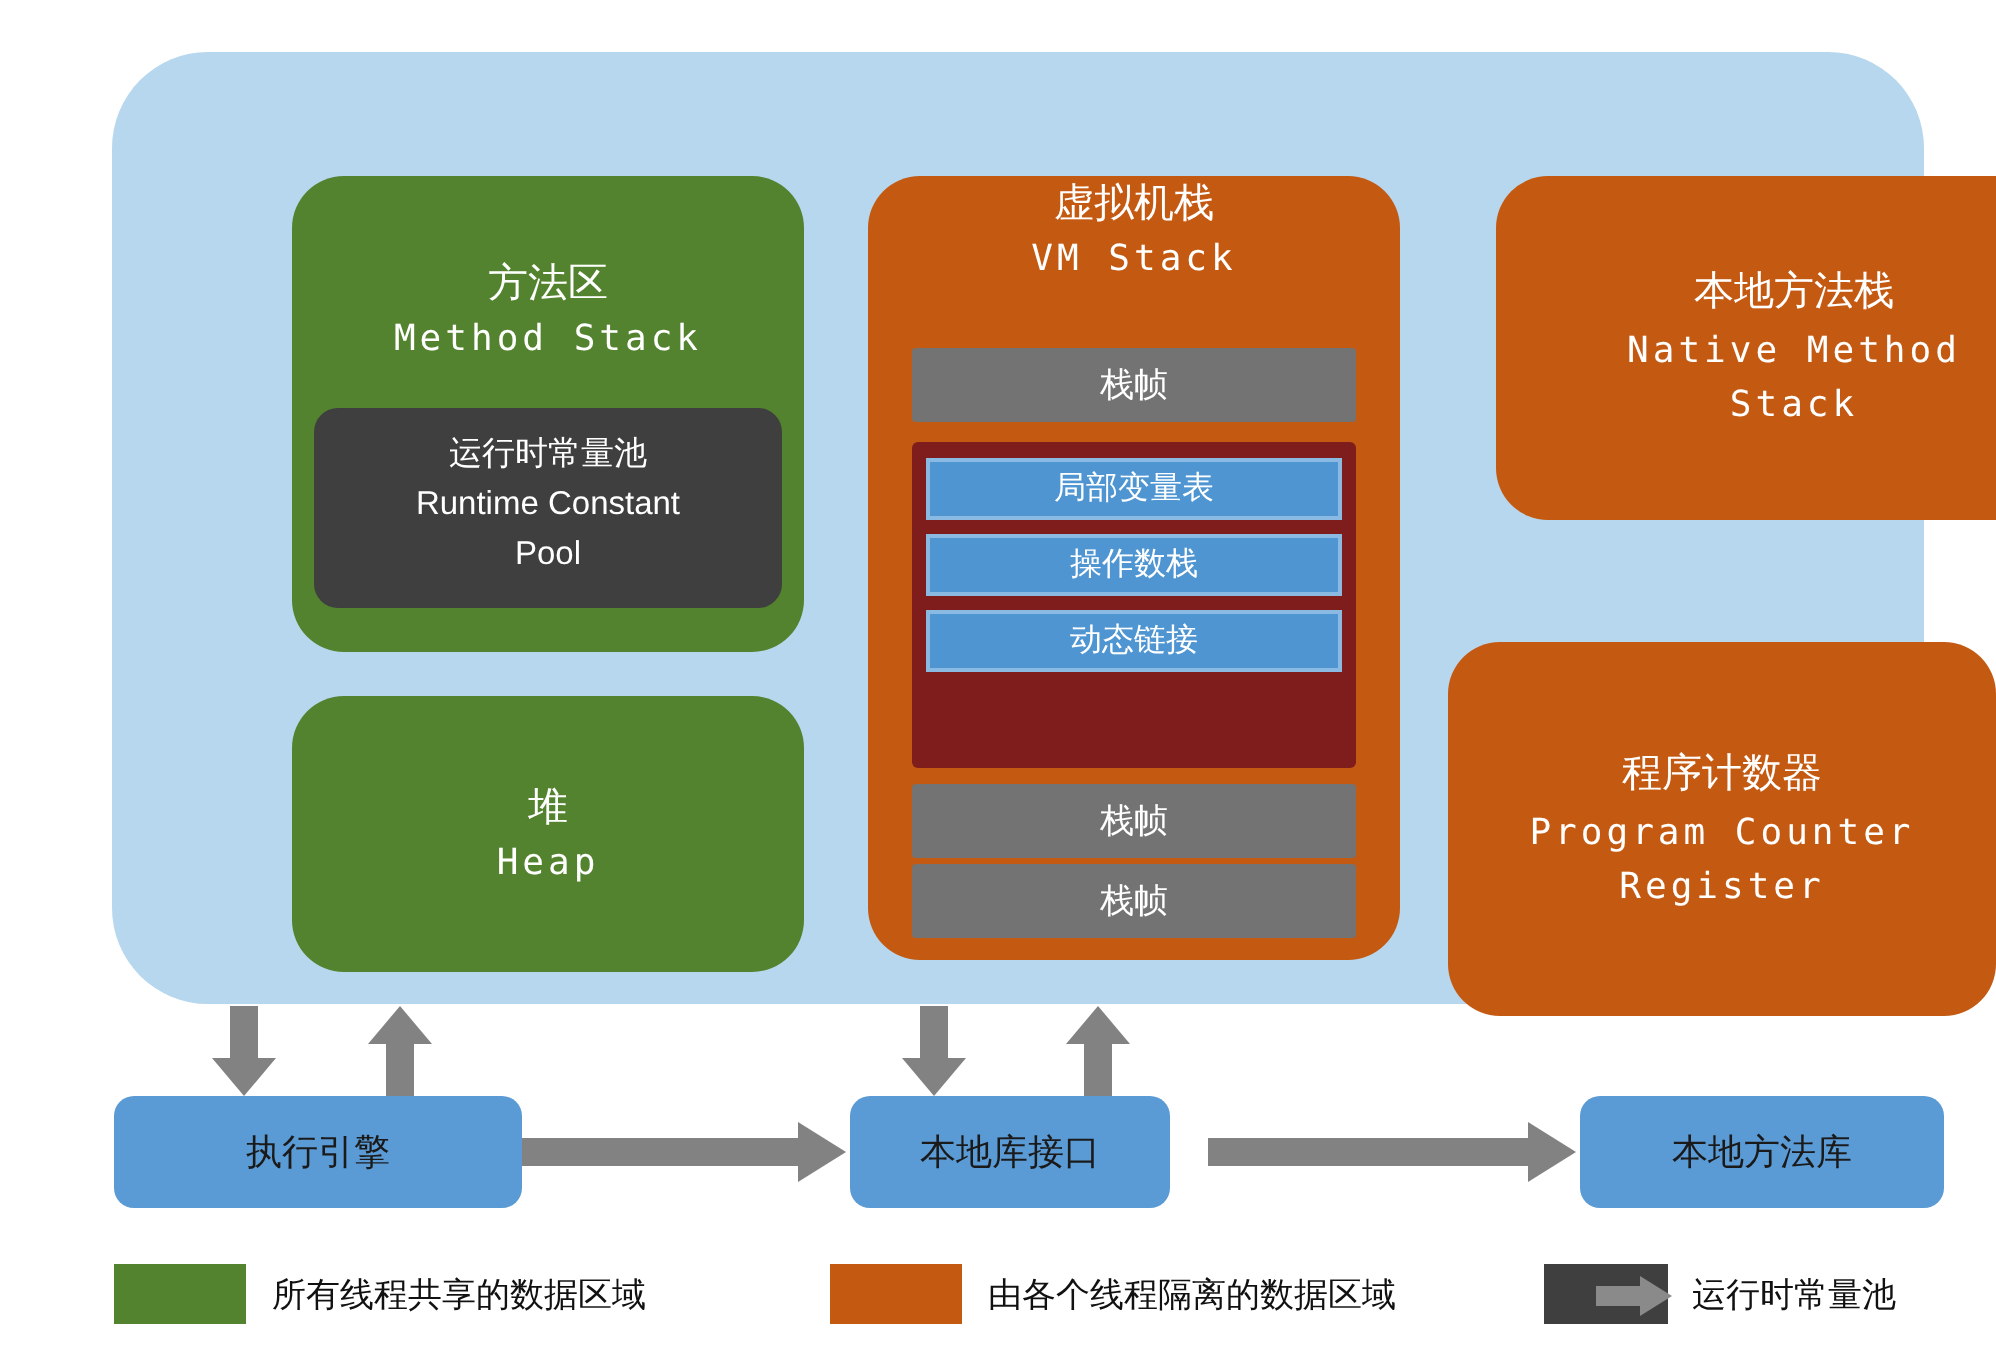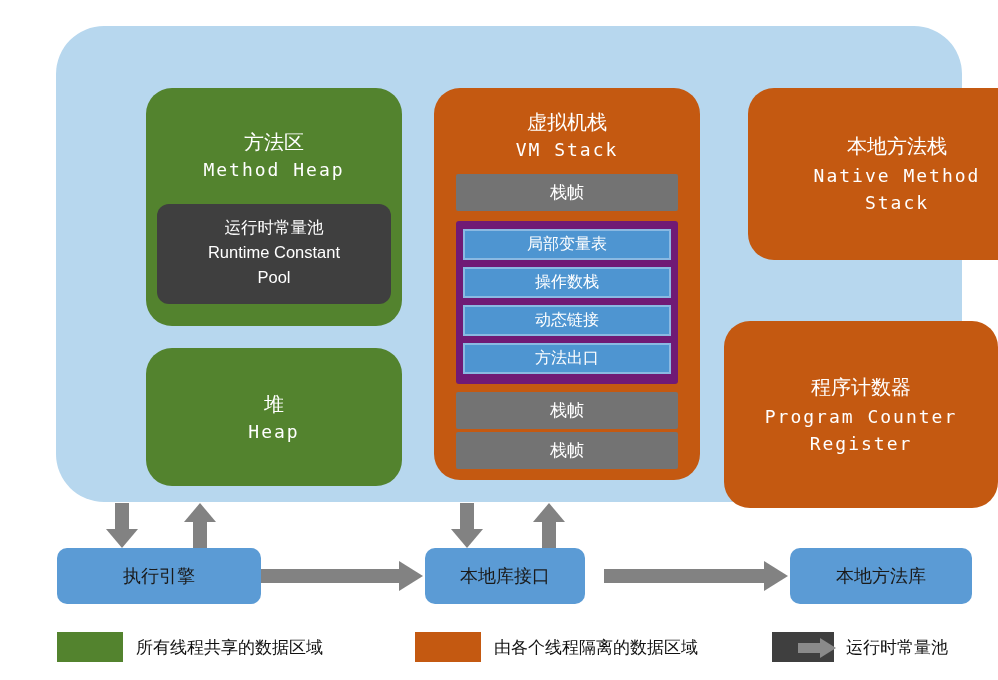--- a/index.html
+++ b/index.html
@@ -54,38 +54,38 @@
     text-align: center;
     padding-top: 11px;
     font-size: 16.5px;
     line-height: 25px;
   }
 
   
   .heap { left: 90px; top: 322px; width: 256px; height: 138px; }
 
   
-  .vm-stack { left: 378px; top: 62px; width: 266px; height: 392px; padding-top: 20px; }
+  .vm-stack { left: 378px; top: 62px; width: 266px; height: 392px; }
   .stack-frame {
     position: absolute;
     left: 22px; width: 222px; height: 37px;
     background: #737373;
     color: #ffffff;
     font-size: 17px;
     display: flex; align-items: center; justify-content: center;
     border-radius: 2px;
   }
   .frame-1 { top: 86px; }
   .frame-2 { top: 304px; }
   .frame-3 { top: 344px; }
   .frame-group {
     position: absolute;
     left: 22px; top: 133px;
     width: 222px; height: 163px;
-    background: #701a75;
+    background: #7f1d1d;
     border-radius: 3px;
     padding: 8px 7px;
   }
   .inner-bar {
     height: 31px;
     margin-bottom: 7px;
     background: #4e95d1;
     border: 2px solid #8ab9e2;
     color: #ffffff;
     font-size: 16px;
@@ -157,21 +157,21 @@
 </style>
 </head>
 <body>
 
 <div class="stage">
 
   <div class="abs runtime-container">
 
     <div class="abs rbox green-bg method-area">
       <div class="zh-title">方法区</div>
-      <div class="en-title">Method Heap</div>
+      <div class="en-title">Method Stack</div>
       <div class="runtime-pool">
         <div>运行时常量池</div>
         <div>Runtime Constant</div>
         <div>Pool</div>
       </div>
     </div>
 
     <div class="abs rbox green-bg center-col heap">
       <div class="zh-title">堆</div>
       <div class="en-title">Heap</div>
@@ -180,21 +180,20 @@
     <div class="abs rbox orange-bg vm-stack">
       <div class="zh-title">虚拟机栈</div>
       <div class="en-title">VM Stack</div>
 
       <div class="stack-frame frame-1">栈帧</div>
 
       <div class="frame-group">
         <div class="inner-bar">局部变量表</div>
         <div class="inner-bar">操作数栈</div>
         <div class="inner-bar">动态链接</div>
-        <div class="inner-bar">方法出口</div>
       </div>
 
       <div class="stack-frame frame-2">栈帧</div>
       <div class="stack-frame frame-3">栈帧</div>
     </div>
 
     <div class="abs rbox orange-bg center-col native-stack">
       <div class="zh-title">本地方法栈</div>
       <div class="en-title">Native Method</div>
       <div class="en-title">Stack</div>

